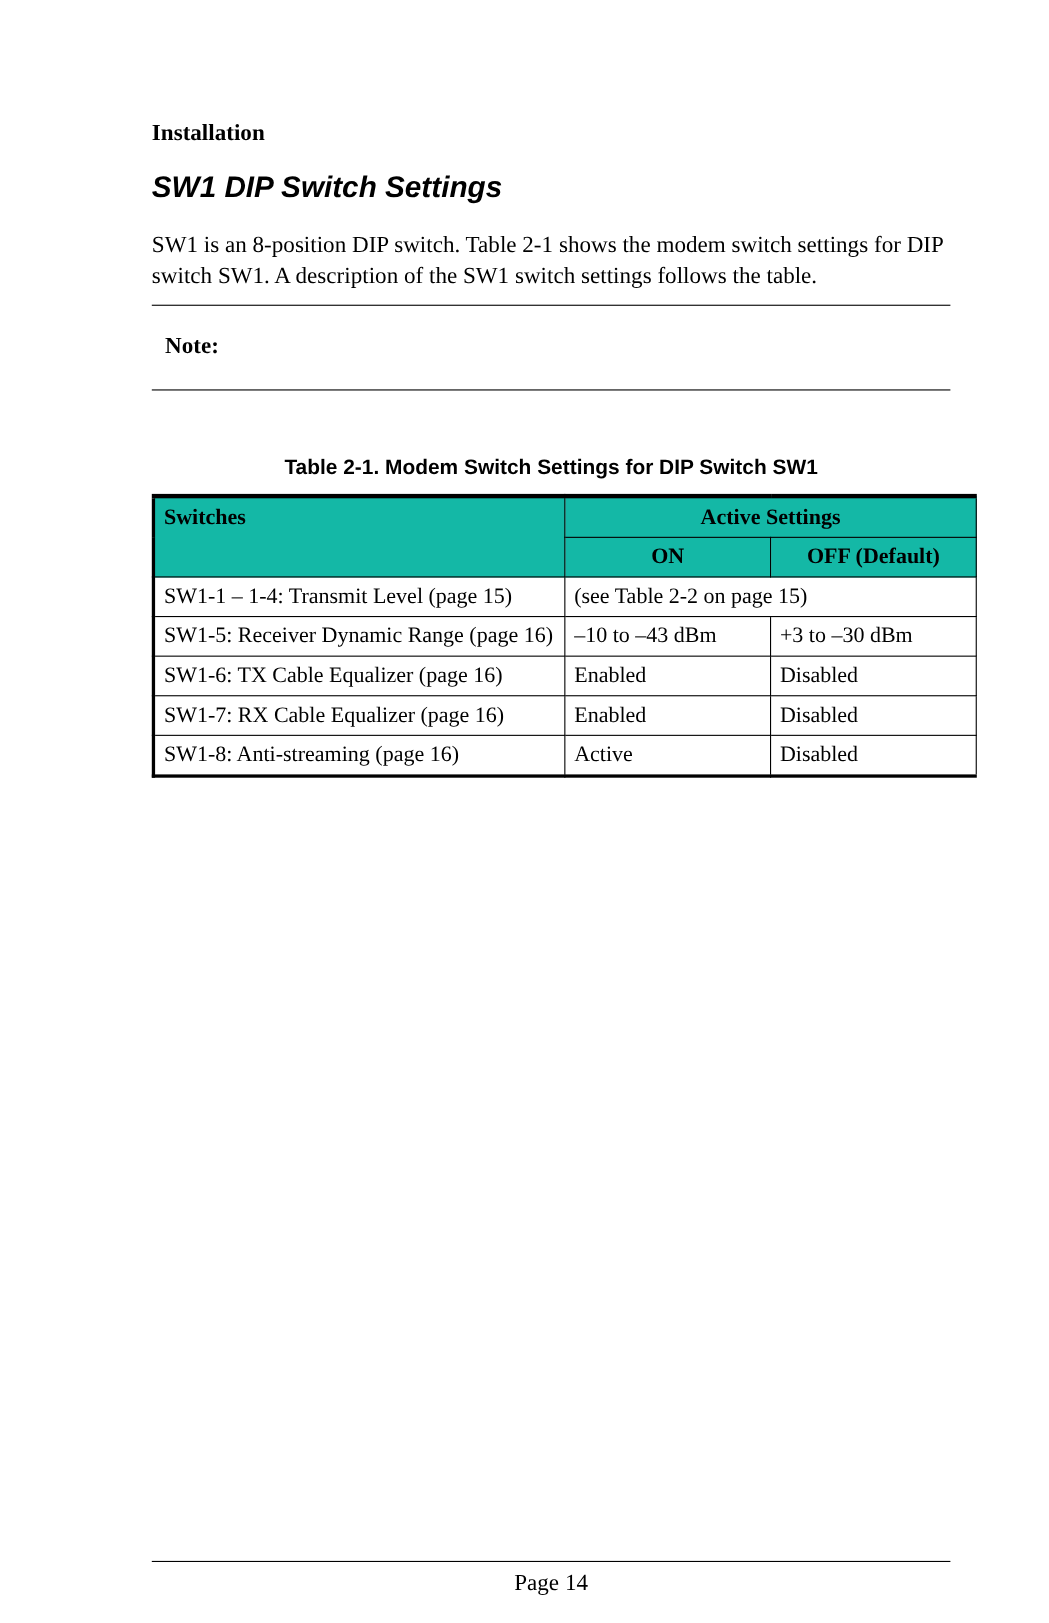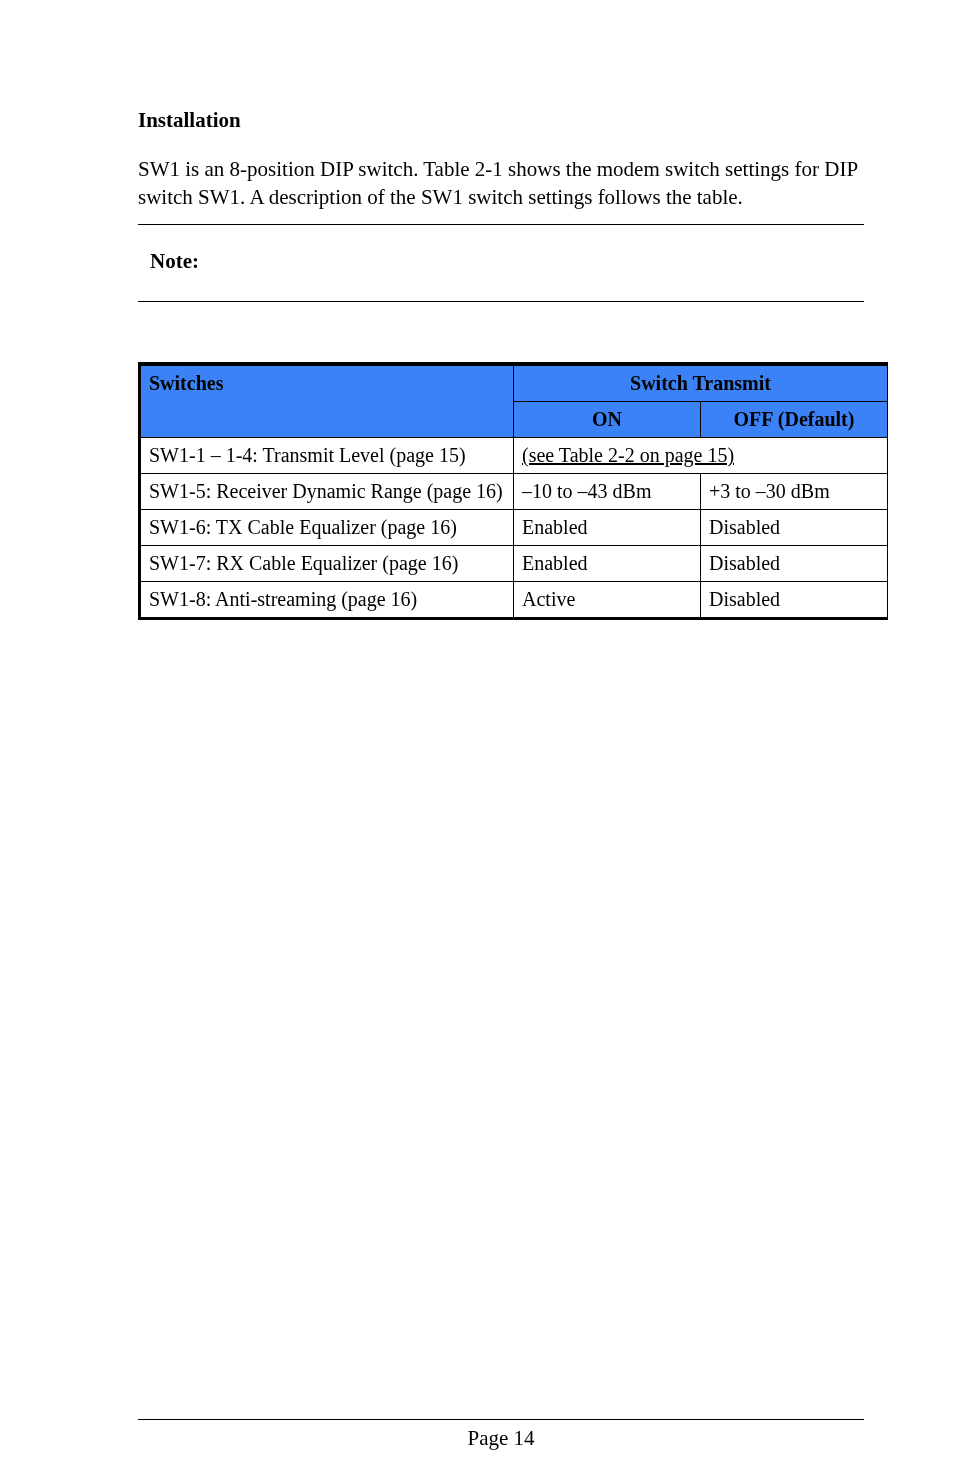--- a/index.html
+++ b/index.html
@@ -66,75 +66,76 @@
     font-size: 20px;
   }
   table.switch-table th,
   table.switch-table td {
     border: 1px solid #000;
     padding: 6px 8px;
     text-align: left;
     vertical-align: middle;
   }
   table.switch-table thead th {
-    background: #3b82f6;
+    background: #14b8a6;
     font-weight: bold;
   }
   table.switch-table thead th.switches-col {
     vertical-align: top;
   }
   table.switch-table thead th.settings-col {
     text-align: center;
   }
   table.switch-table thead tr.subhead th {
     text-align: center;
   }
   .col-sw { width: 50%; }
   .col-on { width: 25%; }
   .col-off { width: 25%; }
   .merged-cell {
     text-align: center;
-    text-decoration: underline;
   }
   .footer {
     position: absolute;
     bottom: 48px;
     left: 90px;
     right: 90px;
     border-top: 1px solid #000;
     padding-top: 6px;
     text-align: center;
     font-size: 21px;
   }
 </style>
 </head>
 <body>
 
 <div class="page">
 
   <div class="section-label">Installation</div>
 
+  <div class="heading">SW1 DIP Switch Settings</div>
 
   <p class="body-text">SW1 is an 8-position DIP switch. Table 2-1 shows the modem switch settings for DIP switch SW1. A description of the SW1 switch settings follows the table.</p>
 
   <div class="note-block">
     <div class="note-label">Note:</div>
   </div>
 
+  <div class="table-caption">Table 2-1. Modem Switch Settings for DIP Switch SW1</div>
 
   <table class="switch-table">
     <colgroup>
       <col class="col-sw">
       <col class="col-on">
       <col class="col-off">
     </colgroup>
     <thead>
       <tr>
         <th rowspan="2" class="switches-col">Switches</th>
-        <th colspan="2" class="settings-col">Switch Transmit</th>
+        <th colspan="2" class="settings-col">Active Settings</th>
       </tr>
       <tr class="subhead">
         <th>ON</th>
         <th>OFF (Default)</th>
       </tr>
     </thead>
     <tbody>
       <tr>
         <td>SW1-1 – 1-4: Transmit Level (page 15)</td>
         <td colspan="2" class="merged-cell">(see Table 2-2 on page 15)</td>

